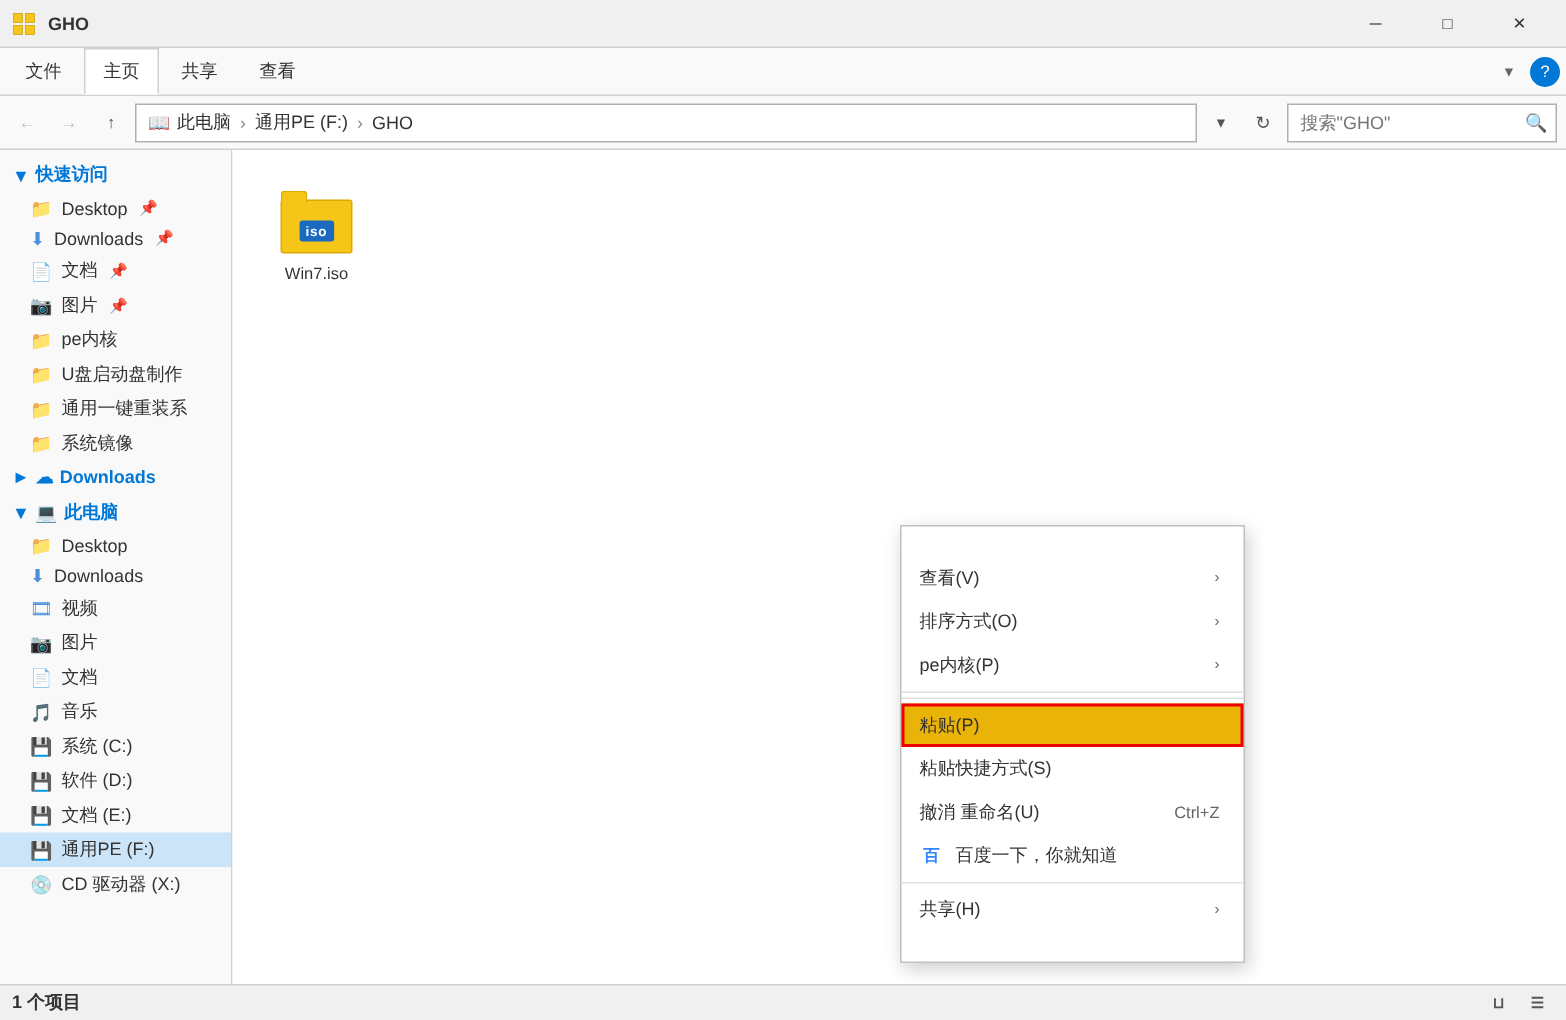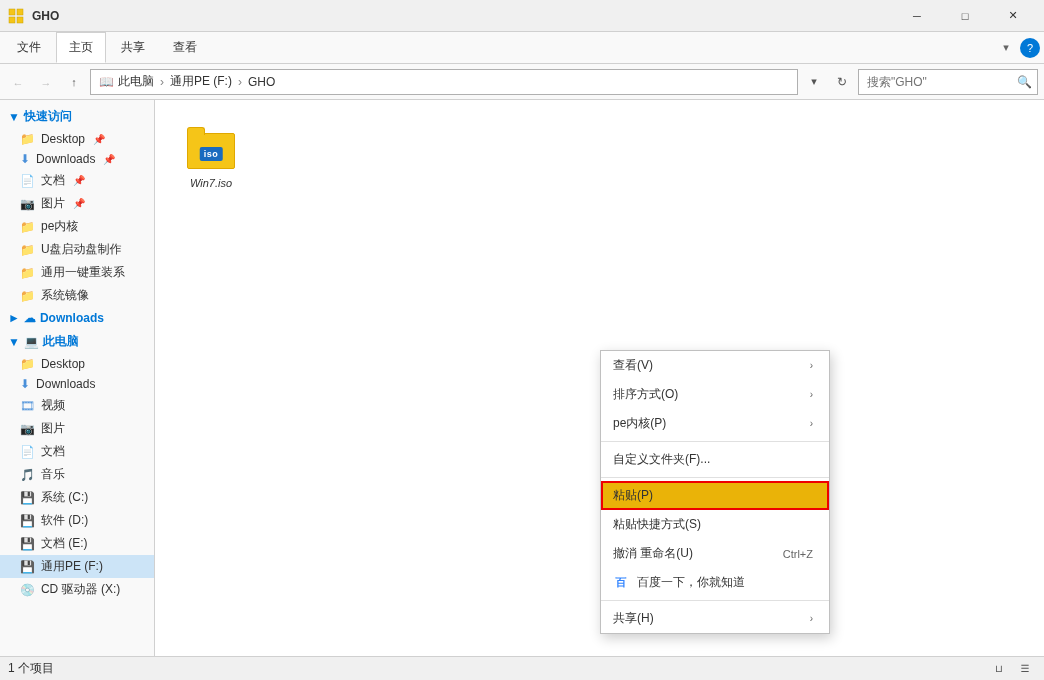--- a/index.html
+++ b/index.html
@@ -142,32 +142,32 @@
 
     
     .file-item {
       display: flex; flex-direction: column; align-items: center;
       width: 80px; padding: 8px;
       cursor: pointer;
       border: 1px solid transparent;
       border-radius: 2px;
     }
     .file-icon { width: 48px; height: 48px; position: relative; }
-    .file-name { font-size: 11px; margin-top: 4px; color: #333; font-style: italic; }
+    .file-name { font-size: 11px; margin-top: 4px; color: #333; }
 
     
     .context-menu {
       position: absolute;
       left: 445px; top: 250px;
       width: 230px;
       background: #fff;
       border: 1px solid #c0c0c0;
       box-shadow: 2px 4px 12px rgba(0,0,0,0.2);
       z-index: 100;
-      padding: 0 0;
+      padding: 20px 0;
     }
     .ctx-item {
       display: flex; align-items: center; justify-content: space-between;
       padding: 6px 16px 6px 12px;
       font-size: 12px; color: #333;
       cursor: pointer;
       position: relative;
     }
     .ctx-item.highlighted {
       background: #eab308;
@@ -182,20 +182,21 @@
 
     
     .status-bar {
       height: 24px;
       background: #f0f0f0;
       border-top: 1px solid #d0d0d0;
       display: flex; align-items: center;
       padding: 0 8px;
       font-size: 12px; color: #333;
       justify-content: space-between;
+      font-weight: bold;
     }
     .status-right { display: flex; gap: 4px; }
     .view-btn { 
       width: 22px; height: 18px; 
       display: flex; align-items: center; justify-content: center;
       cursor: pointer; border: 1px solid transparent;
       font-size: 10px; color: #555;
     }
   </style>
 </head>
@@ -375,23 +376,20 @@
       </div>
       <div class="ctx-item">
         <span>排序方式(O)</span>
         <span class="ctx-arrow">›</span>
       </div>
       <div class="ctx-item">
         <span>pe内核(P)</span>
         <span class="ctx-arrow">›</span>
       </div>
       <div class="ctx-separator"></div>
-      <div class="ctx-item">
-        <span>自定义文件夹(F)...</span>
-      </div>
       <div class="ctx-separator"></div>
       <div class="ctx-item highlighted">
         <span>粘贴(P)</span>
       </div>
       <div class="ctx-item">
         <span>粘贴快捷方式(S)</span>
       </div>
       <div class="ctx-item">
         <span>撤消 重命名(U)</span>
         <span class="ctx-shortcut">Ctrl+Z</span>

